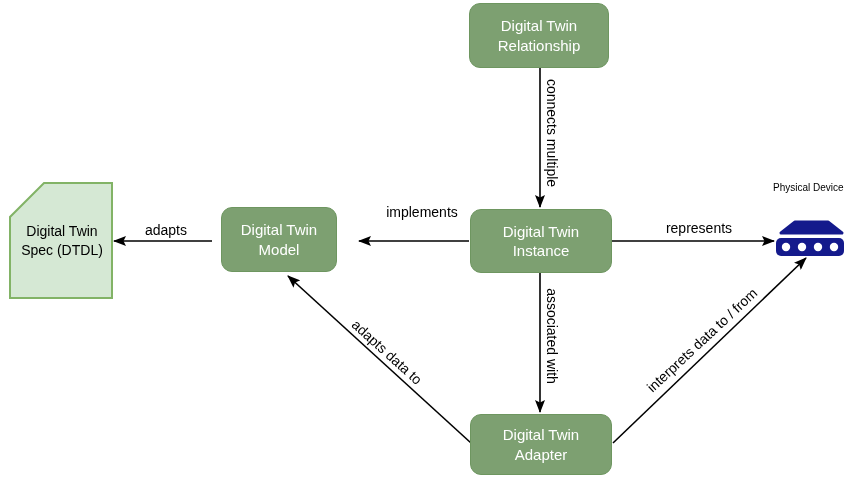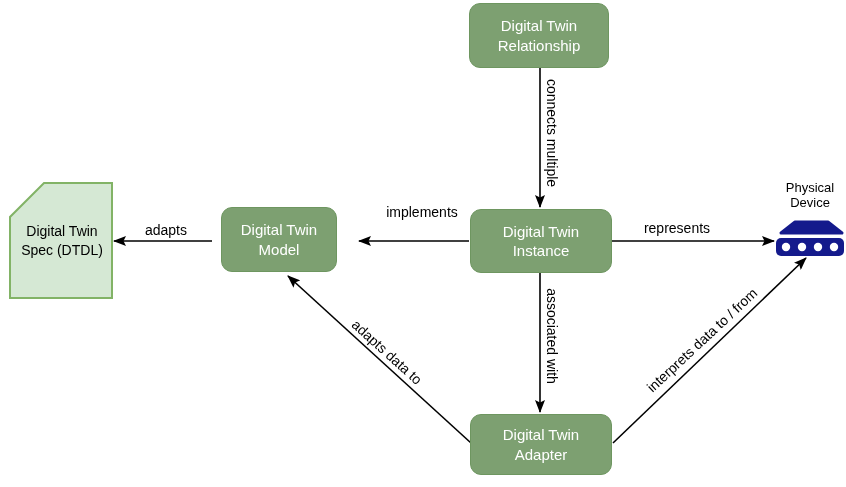--- a/index.html
+++ b/index.html
@@ -28,24 +28,24 @@
     position:absolute;display:flex;align-items:center;justify-content:center;
     color:var(--spec-text,#000);font-size:14px;line-height:1.35;text-align:center;
     box-sizing:border-box;padding:6px 8px 6px 10px;
   }
   .edge-label{
     position:absolute;white-space:nowrap;color:var(--label-color,#000);
     font-size:14px;transform:translate(-50%,-50%);
   }
   .rot90{transform:translate(-50%,-50%) rotate(90deg);}
   .device-label{
-    position:absolute;left:810px;top:196px;width:74px;
+    position:absolute;left:810px;top:188px;width:74px;
     transform:translate(-50%,-50%);
-    text-align:center;color:var(--label-color,#000);
-    font-size:13px;line-height:1.15;
+    color:var(--label-color,#000);
+    font-size:10px;line-height:1.15;
   }
 </style>
 </head>
 <body>
 
 <div id="canvas">
 
   <svg id="edges-layer" width="846" height="487" viewBox="0 0 846 487" xmlns="http://www.w3.org/2000/svg">
     <defs>
       <marker id="arrow" viewBox="0 0 13 10" refX="12" refY="5" markerWidth="13" markerHeight="10" markerUnits="userSpaceOnUse" orient="auto">
@@ -96,19 +96,19 @@
   <div class="device-label">Physical Device</div>
 
   <div class="edge-label rot90" style="left:552px;top:133px">connects multiple</div>
 
   <div class="edge-label rot90" style="left:552px;top:336px">associated with</div>
 
   <div class="edge-label" style="left:422px;top:212px">implements</div>
 
   <div class="edge-label" style="left:166px;top:230px">adapts</div>
 
-  <div class="edge-label" style="left:677px;top:228px">represents</div>
+  <div class="edge-label" style="left:699px;top:228px">represents</div>
 
   <div class="edge-label" style="left:387px;top:352px;transform:translate(-50%,-50%) rotate(42deg)">adapts data to</div>
 
   <div class="edge-label" style="left:702px;top:340px;transform:translate(-50%,-50%) rotate(-43deg)">interprets data to / from</div>
 
 </div>
 
 </body></html>

